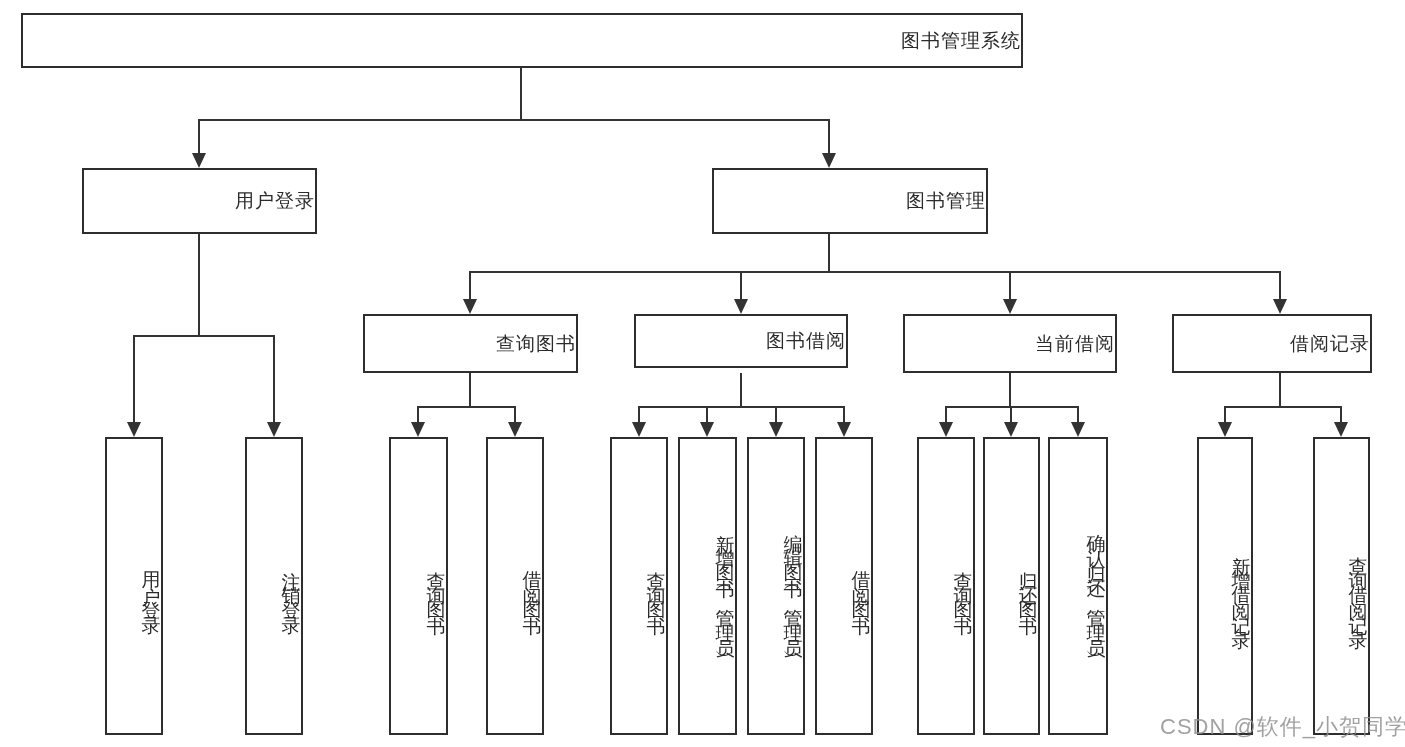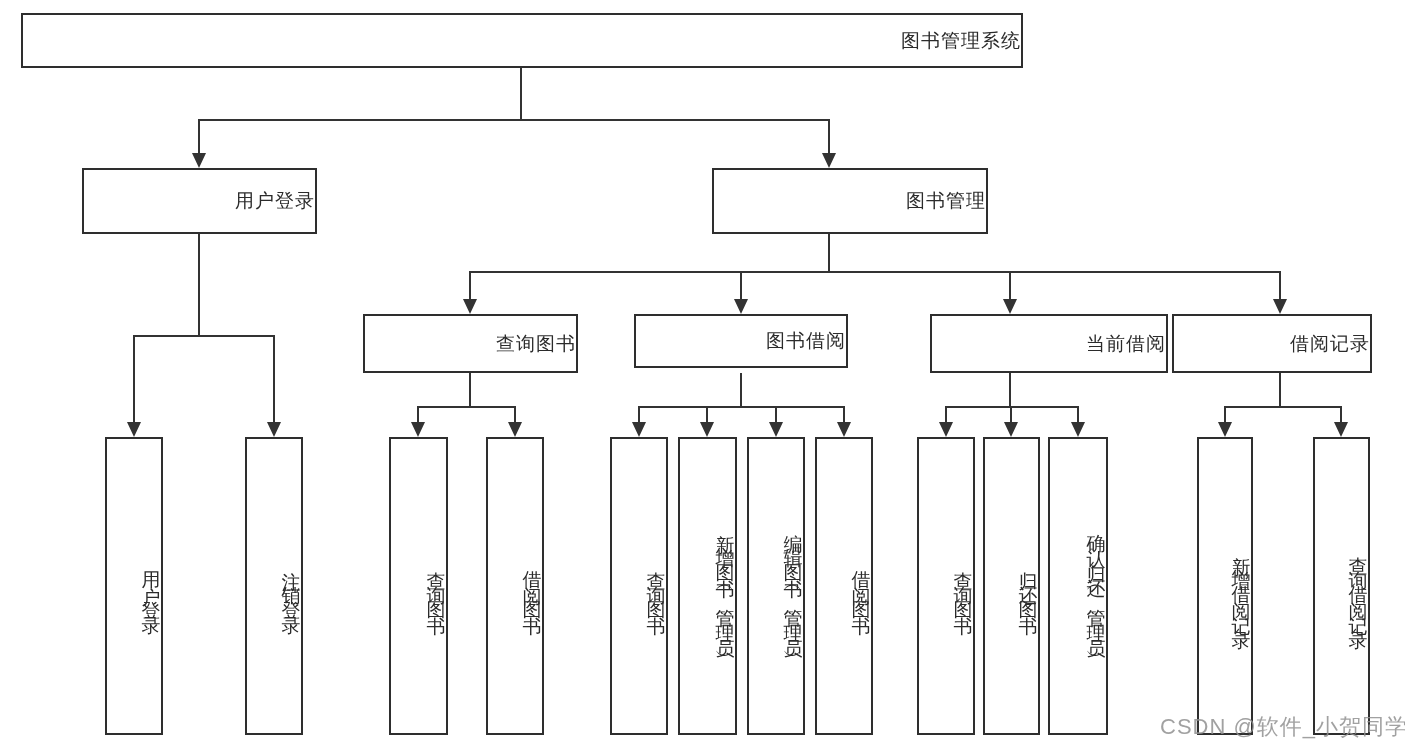--- a/index.html
+++ b/index.html
@@ -78,21 +78,21 @@
   <div class="node h" style="left:712px; top:168px; width:276px; height:66px;">
     <span class="label">图书管理</span>
   </div>
 
   <div class="node h" style="left:363px; top:314px; width:215px; height:59px;">
     <span class="label">查询图书</span>
   </div>
   <div class="node h" style="left:634px; top:314px; width:214px; height:54px;">
     <span class="label">图书借阅</span>
   </div>
-  <div class="node h" style="left:930px; top:314px; width:238px; height:59px;padding-left:25px;">
+  <div class="node h" style="left:903px; top:314px; width:214px; height:59px;padding-left:25px;">
     <span class="label">当前借阅</span>
   </div>
   <div class="node h" style="left:1172px; top:314px; width:200px; height:59px;">
     <span class="label">借阅记录</span>
   </div>
 
   <div class="node leaf" style="left:105px; top:437px; width:58px; height:298px;">
     <span class="label">用户登录</span>
   </div>
   <div class="node leaf" style="left:245px; top:437px; width:58px; height:298px;">

